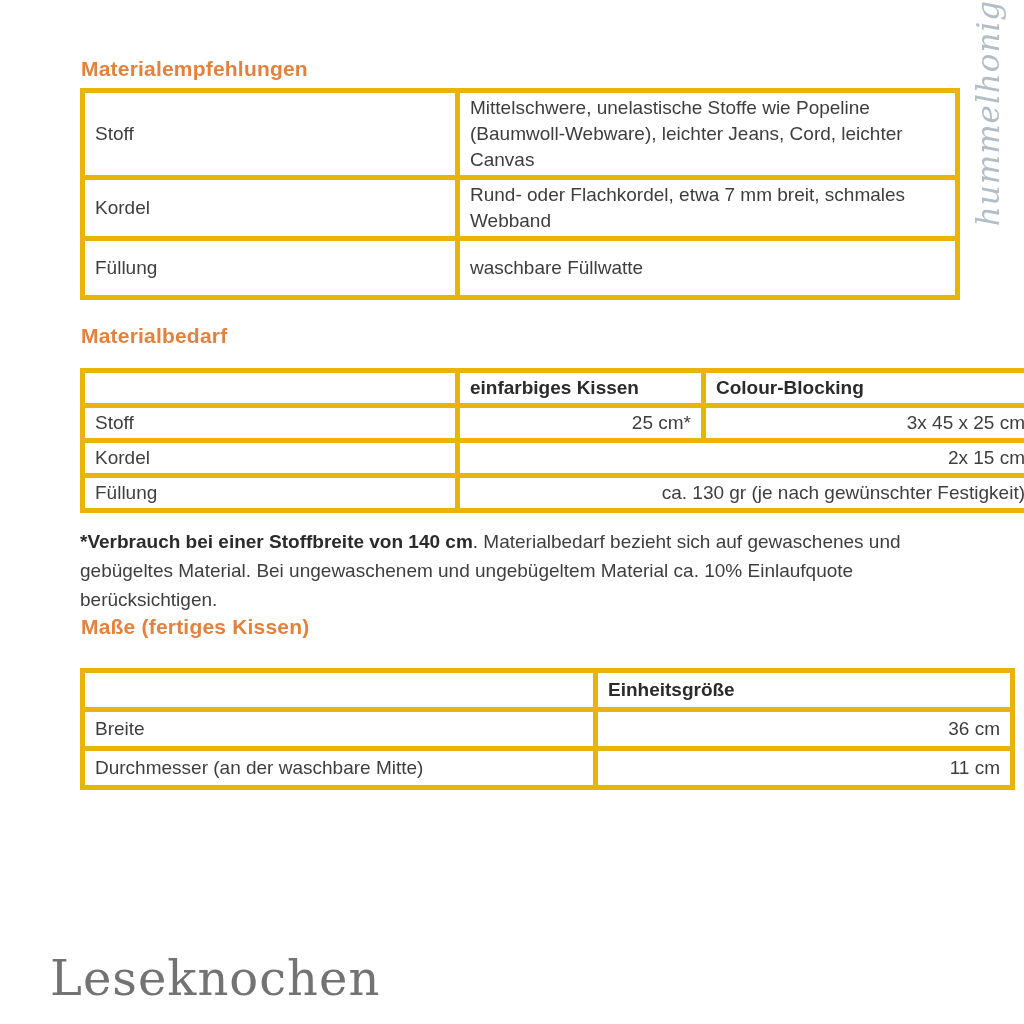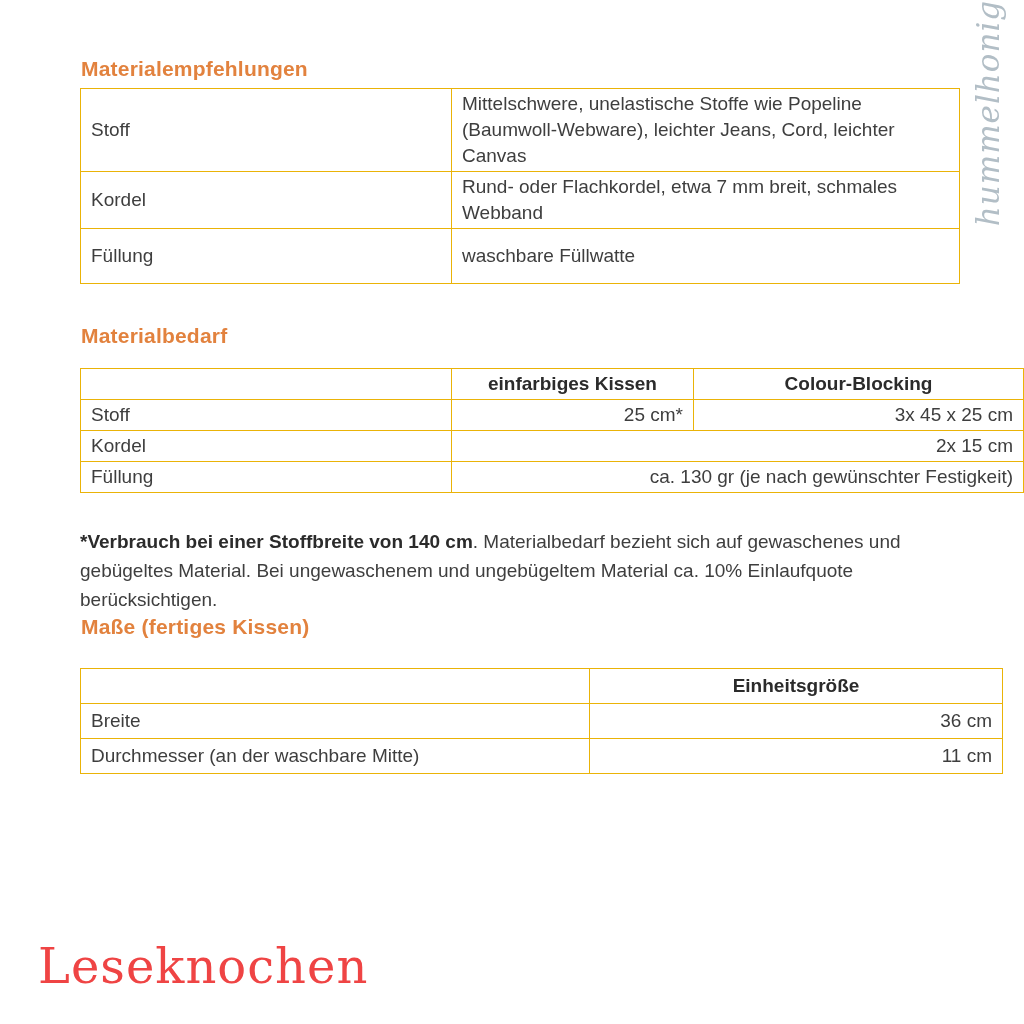--- a/index.html
+++ b/index.html
@@ -9,23 +9,23 @@
   }
   .section-heading{
     position:absolute;left:81px;margin:0;
     font-size:21px;font-weight:bold;color:#e2823e;letter-spacing:0.2px;text-align:right;
   }
   #heading-recommendations{top:57px;}
   #heading-requirements{top:324px;}
   #heading-dimensions{top:615px;}
 
   table{border-collapse:collapse;position:absolute;left:80px;width:880px;table-layout:fixed;}
-  td,th{border:1px solid #eab308;font-size:19px;font-weight:normal;
+  td,th{border:5px solid #eab308;font-size:19px;font-weight:normal;
         padding:2px 10px;vertical-align:middle;color:#3e3e3e;line-height:26px;}
-  th{font-weight:bold;color:#2b2b2b;text-align:center;}
+  th{font-weight:bold;color:#2b2b2b;text-align:left;}
 
   #table-recommendations{top:88px;}
   #table-recommendations td{height:50px;}
   #table-recommendations .col-label{width:350px;}
 
   #table-requirements{top:368px;}
   #table-requirements td,#table-requirements th{height:26px;line-height:22px;}
   #table-requirements .col-label{width:350px;}
   #table-requirements .col-a{width:221px;}
   #table-requirements .col-b{width:309px;}
@@ -36,23 +36,23 @@
     font-size:19px;line-height:29px;color:#3e3e3e;
   }
   #note b{color:#2b2b2b;}
 
   #table-dimensions{top:668px;}
   #table-dimensions td,#table-dimensions th{height:30px;line-height:24px;}
   #table-dimensions .col-label{width:488px;}
   #table-dimensions .col-size{width:392px;}
 
   #page-title{
-    position:absolute;left:38px;top:938px;margin:0;
+    position:absolute;left:38px;top:938px;margin:12px;
     font-family:"DejaVu Serif","Liberation Serif",serif;font-weight:normal;
-    font-size:48px;color:#ef4444;letter-spacing:1px;
+    font-size:48px;color:#737373;letter-spacing:1px;
   }
   #brand{
     position:absolute;left:988px;top:113px;
     transform:translate(-50%,-50%) rotate(-90deg);
     white-space:nowrap;
     font-family:"DejaVu Serif","Liberation Serif",serif;font-style:italic;
     font-size:31px;color:#b2bec6;letter-spacing:1px;
   }
 </style>
 </head>

